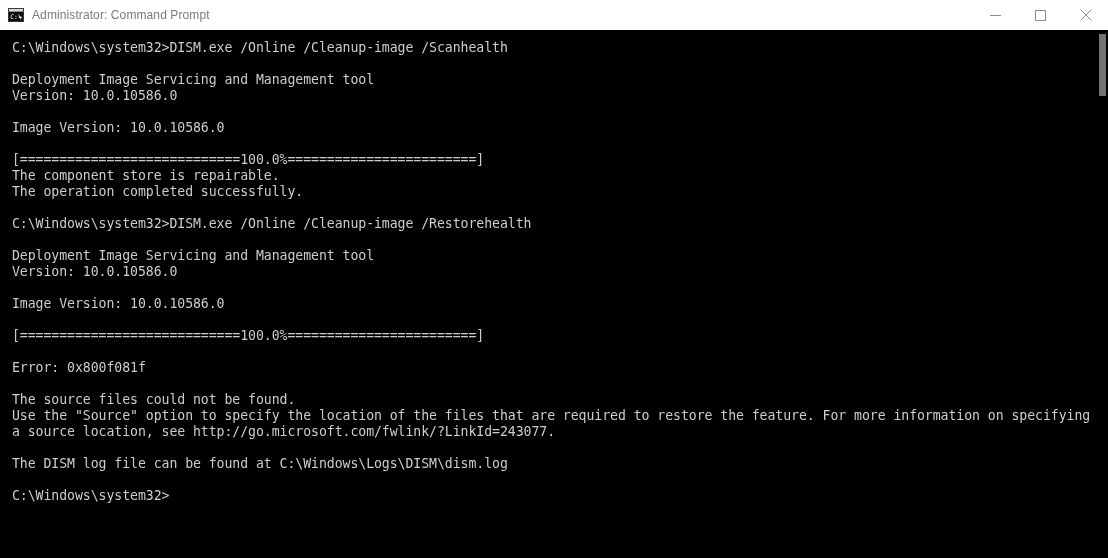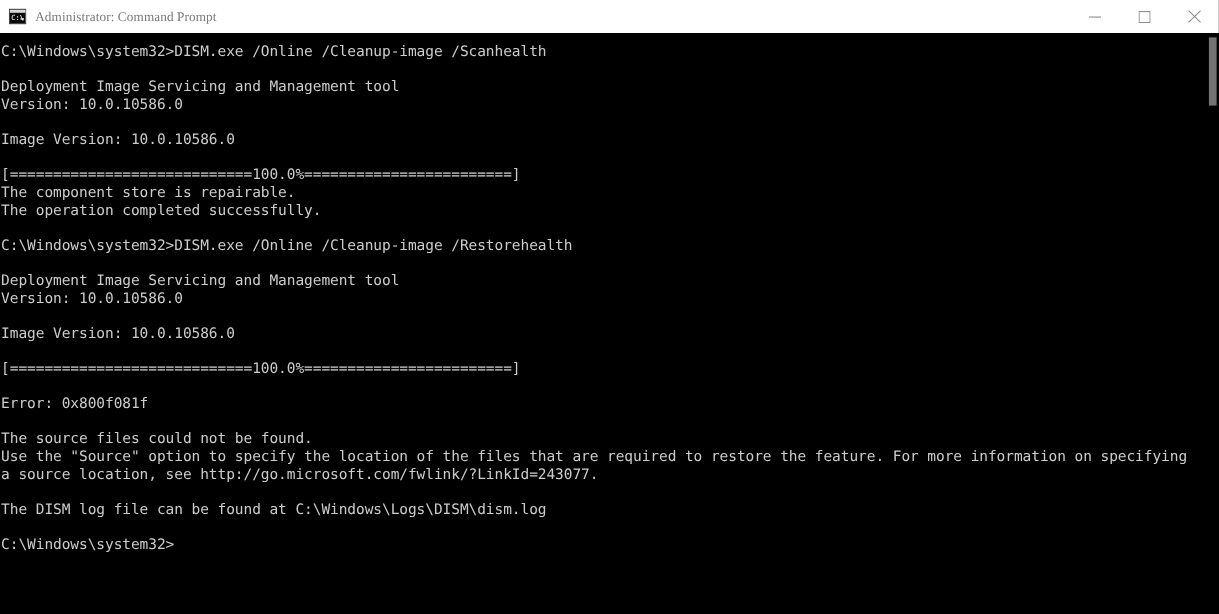--- a/index.html
+++ b/index.html
@@ -40,21 +40,21 @@
     min-width: 0;
   }
   .app-icon {
     width: 16px;
     height: 16px;
     flex: 0 0 16px;
     position: relative;
   }
   .app-icon svg { display: block; }
   .title-text {
-    font-family: Liberation Serif, serif;
+    font-family: Liberation Sans, sans-serif;
     font-size: 12px;
     color: #7a7a7a;
     letter-spacing: 0.1px;
     white-space: nowrap;
   }
   .win-buttons {
     display: flex;
     height: 30px;
     flex: 0 0 auto;
   }
@@ -74,21 +74,21 @@
     flex: 1;
     background: #000000;
     position: relative;
     overflow: hidden;
   }
   .console-text {
     position: absolute;
     left: 0;
     top: 0;
     margin: 0;
-    padding: 1px;
+    padding: 12px;
     font-family: "DejaVu Sans Mono", "Liberation Mono", monospace;
     font-size: 13.2px;
     line-height: 16px;
     color: #cccccc;
     white-space: pre;
     letter-spacing: -0.07px;
     padding-top: 10px;
   }
   
   .scrollbar {

